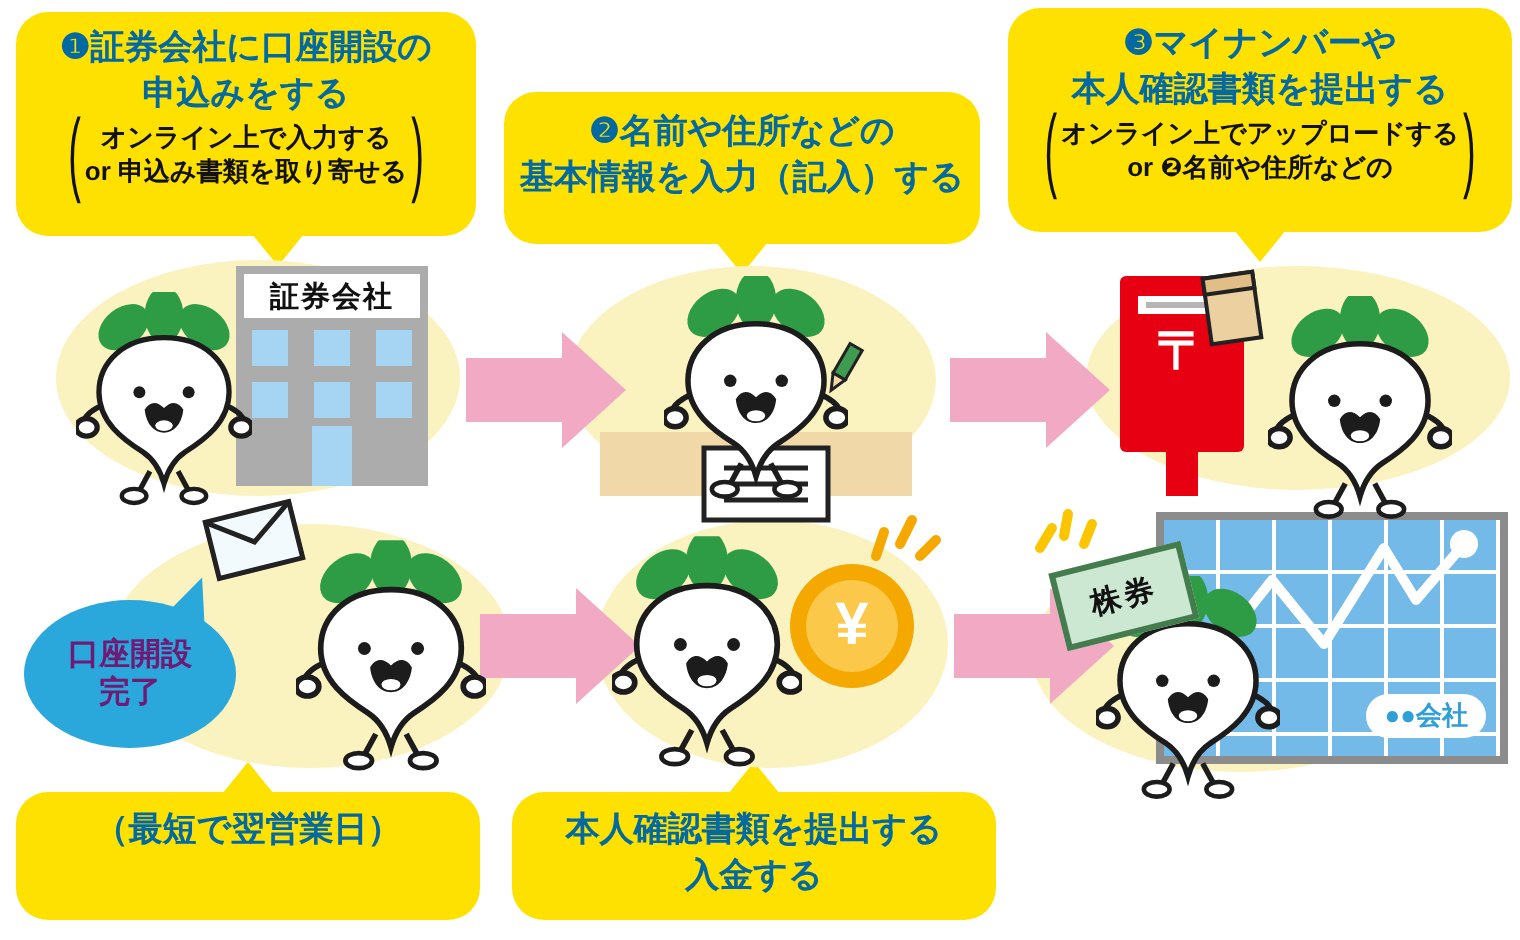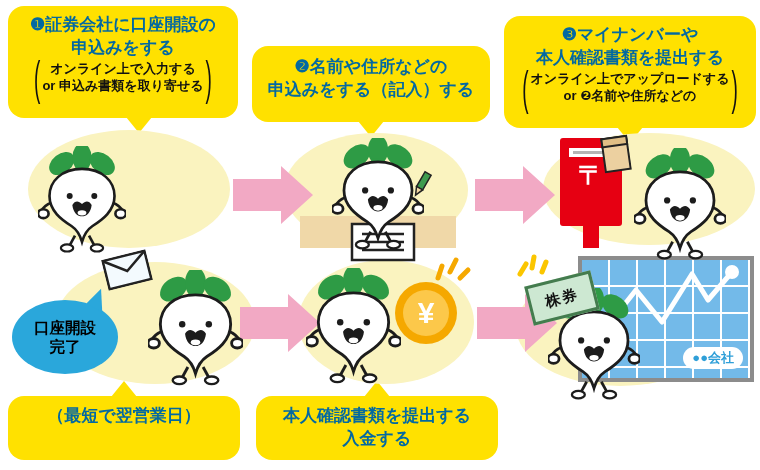--- a/index.html
+++ b/index.html
@@ -39,21 +39,21 @@
   
   .postbox{position:absolute;z-index:2;width:62px;height:88px;background:#E60012;border-radius:3px;}
   .pb-slot{position:absolute;top:10px;left:9px;width:44px;height:9px;background:#fff;}
   .pb-slit{position:absolute;top:3px;left:4px;right:4px;height:2.5px;background:#B5B5B5;}
   .pb-mark{position:absolute;top:22px;left:0;right:0;text-align:center;color:#fff;font-size:26px;font-weight:800;line-height:1.2;}
   .pb-leg{position:absolute;z-index:1;width:16px;height:26px;background:#E60012;}
   .env{position:absolute;z-index:4;}
   
   .bubble{position:absolute;z-index:4;background:#2AA7DB;border-radius:50%;
     display:flex;flex-direction:column;align-items:center;justify-content:center;}
-  .bubble span{color:#000000;font-size:15.5px;font-weight:800;line-height:1.25;white-space:nowrap;}
+  .bubble span{color:#701a75;font-size:15.5px;font-weight:800;line-height:1.25;white-space:nowrap;}
   .bubble-tail{position:absolute;top:-11px;right:10px;width:0;height:0;
     border-left:6px solid transparent;border-right:12px solid transparent;
     border-bottom:20px solid #2AA7DB;transform:rotate(28deg);}
   
   .coin{position:absolute;z-index:2;width:62px;height:62px;border-radius:50%;background:#F5A800;
     display:flex;align-items:center;justify-content:center;}
   .coin-inner{width:46px;height:46px;border-radius:50%;background:#FCC84A;
     display:flex;align-items:center;justify-content:center;color:#fff;font-size:30px;font-weight:800;}
   .sparkle{position:absolute;z-index:4;}
   
@@ -111,25 +111,25 @@
         <span>オンライン上で入力する</span>
         <span>or 申込み書類を取り寄せる</span>
       </span>
       <span class="paren">)</span>
     </div>
     <div class="tail down" style="left:118px;"></div>
   </div>
 
   <div class="callout" style="left:252px;top:46px;width:238px;height:76px;padding-top:11px;">
     <div class="c-line">❷名前や住所などの</div>
-    <div class="c-line">申込みをする（記入）する</div>
+    <div class="c-line">基本情報を入力（記入）する</div>
     <div class="tail down" style="left:106px;"></div>
   </div>
 
-  <div class="callout" style="left:504px;top:16px;width:252px;height:112px;">
+  <div class="callout" style="left:504px;top:4px;width:252px;height:112px;">
     <div class="c-line">❸マイナンバーや</div>
     <div class="c-line">本人確認書類を提出する</div>
     <div class="c-note">
       <span class="paren">(</span>
       <span class="note-lines">
         <span>オンライン上でアップロードする</span>
         <span>or ❷名前や住所などの</span>
       </span>
       <span class="paren">)</span>
     </div>
@@ -155,20 +155,30 @@
       <polygon points="0,13 48,13 48,0 80,29 48,58 48,45 0,45" fill="#F2A9C4"></polygon>
     </svg>
   <svg class="arrow" style="left:240px;top:294px;" width="80" height="58">
       <polygon points="0,13 48,13 48,0 80,29 48,58 48,45 0,45" fill="#F2A9C4"></polygon>
     </svg>
   <svg class="arrow" style="left:477px;top:294px;" width="80" height="58">
       <polygon points="0,13 48,13 48,0 80,29 48,58 48,45 0,45" fill="#F2A9C4"></polygon>
     </svg>
 
   <div class="blob" style="left:28px;top:130px;width:202px;height:118px;"></div>
+  <div class="building" style="left:118px;top:133px;">
+    <div class="b-sign">証券会社</div>
+    <div class="b-win" style="left:8px;top:32px;"></div>
+    <div class="b-win" style="left:39px;top:32px;"></div>
+    <div class="b-win" style="left:70px;top:32px;"></div>
+    <div class="b-win" style="left:8px;top:58px;"></div>
+    <div class="b-win" style="left:39px;top:58px;"></div>
+    <div class="b-win" style="left:70px;top:58px;"></div>
+    <div class="b-door"></div>
+  </div>
   <svg class="turnip" style="left:38px;top:146px;" width="88" height="109" viewBox="0 0 100 124">
       <use href="#turnip-sym"></use>
     </svg>
 
   <div class="blob" style="left:284px;top:133px;width:184px;height:114px;"></div>
   <div class="desk" style="left:300px;top:216px;width:156px;height:32px;"></div>
   <svg class="paper" style="left:350px;top:222px;" width="66" height="40" viewBox="0 0 66 40">
     <rect x="2" y="2" width="62" height="36" fill="#fff" stroke="#222" stroke-width="2.5"></rect>
     <line x1="12" y1="12" x2="54" y2="12" stroke="#222" stroke-width="2.5"></line>
     <line x1="12" y1="20" x2="54" y2="20" stroke="#222" stroke-width="2.5"></line>

